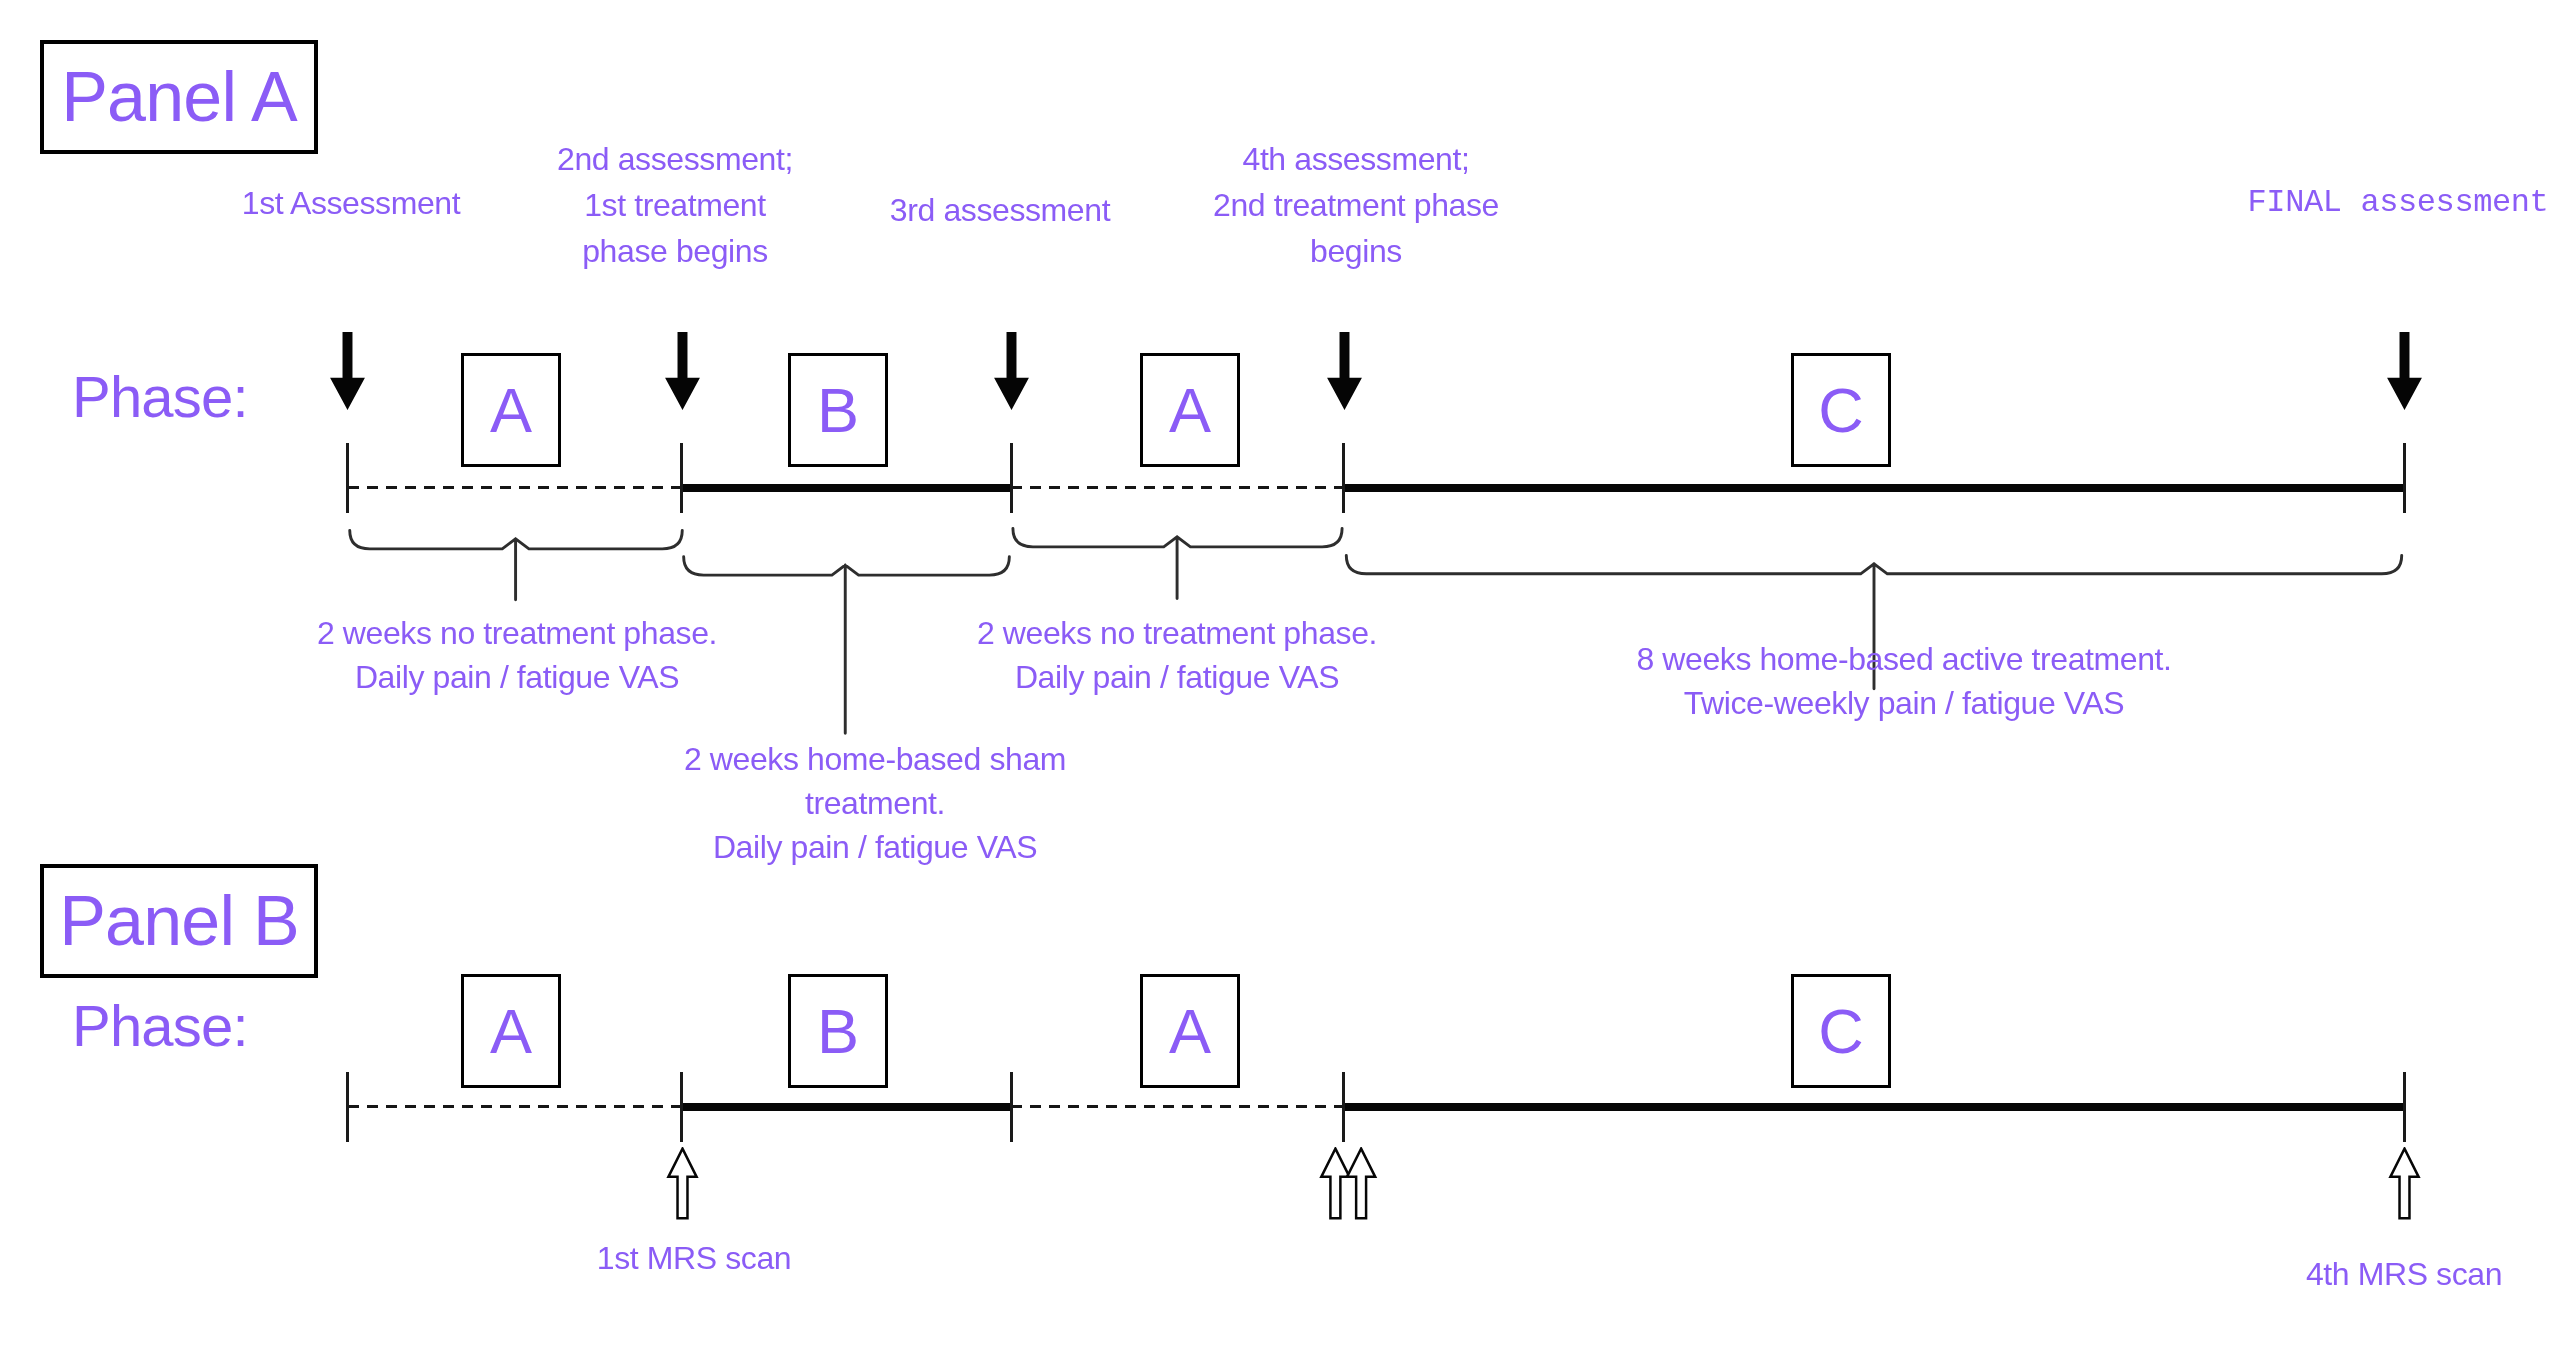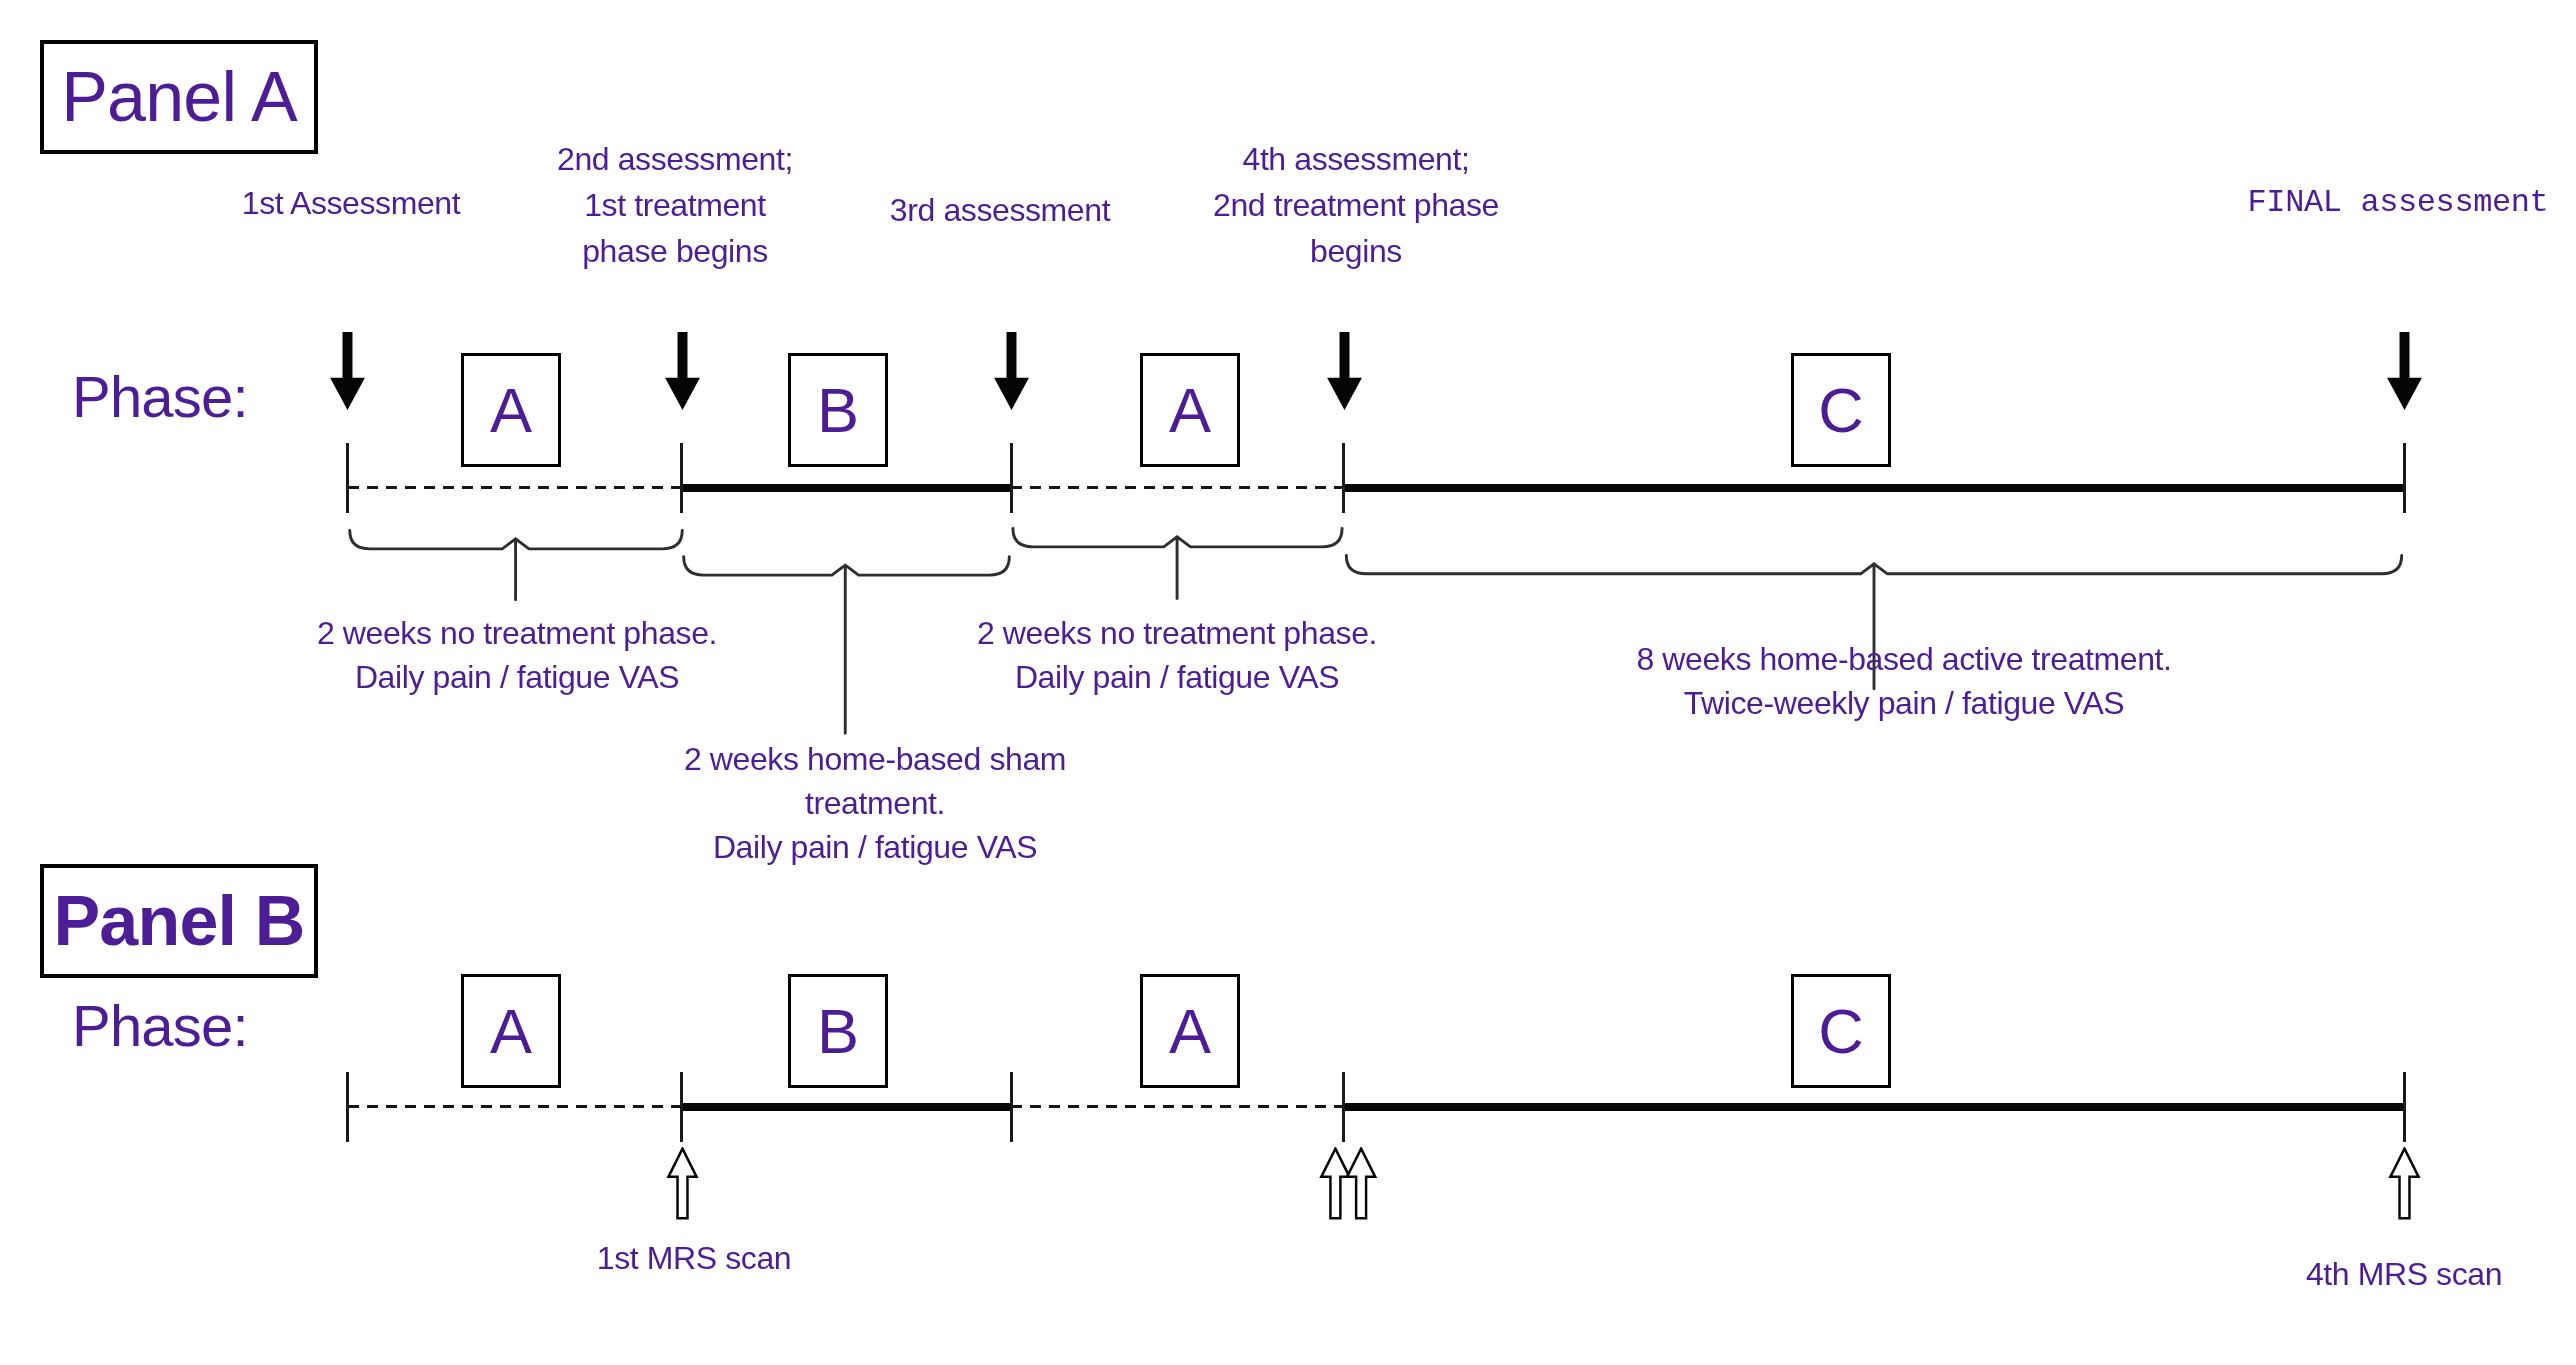--- a/index.html
+++ b/index.html
@@ -1,21 +1,21 @@
 <!DOCTYPE html>
 <html style="font-size:13.3px"><head>
 <meta charset="utf-8">
 <style>
   html,body{margin:0;padding:0;background:#ffffff;}
   .canvas{
     position:relative;
     width:2576px;height:1366px;
     background:#ffffff;
     font-family:"Liberation Sans", sans-serif;
-    color:#4c1d95;
+    color:#8b5cf6;
     overflow:hidden;
   }
   .frame-box{
     position:absolute;
     width:278px;height:114px;
     border:4.2px solid #000;
     box-sizing:border-box;
     display:flex;align-items:center;justify-content:center;
     font-size:70px;
     letter-spacing:-0.8px;
@@ -156,21 +156,21 @@
   </div>
   <div class="anno" style="left:1177px;top:611px;">
     <div>2 weeks no treatment phase.</div>
     <div>Daily pain / fatigue VAS</div>
   </div>
   <div class="anno" style="left:1904px;top:637px;">
     <div>8 weeks home-based active treatment.</div>
     <div>Twice-weekly pain / fatigue VAS</div>
   </div>
 
-  <div class="frame-box" style="left:40px;top:864px;font-weight:bold;">
+  <div class="frame-box" style="left:40px;top:864px;">
     <span>Panel B</span>
   </div>
 
   <div class="phase-word" style="left:72px;top:997px;">Phase:</div>
 
   <div class="letter-box" style="left:461px;top:974px;">
       <span>A</span>
     </div>
   <div class="letter-box" style="left:788px;top:974px;">
       <span>B</span>

